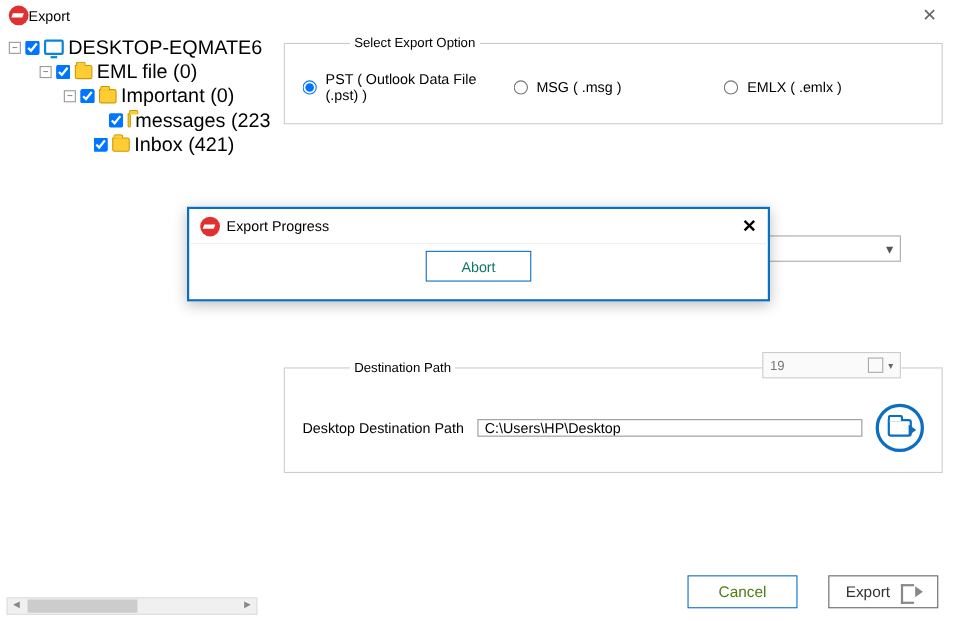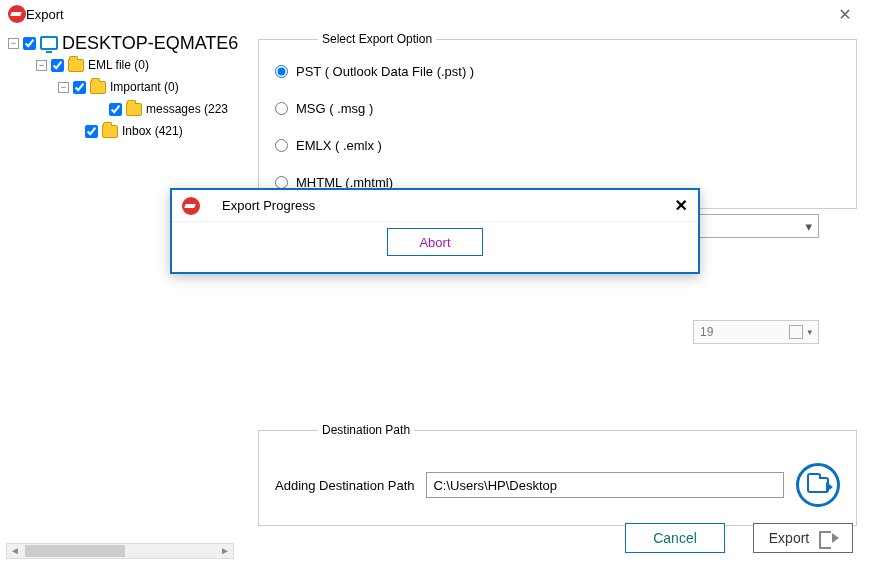--- a/index.html
+++ b/index.html
@@ -15,74 +15,74 @@
 .main { display: flex; height: 510px; }
 .tree-pane { width: 250px; padding: 4px 4px 4px 8px; overflow: hidden; }
 .right-pane { flex: 1; padding: 4px 16px 8px 8px; }
 
 
 .tree { line-height: 22px; }
 .tree-row { display: flex; align-items: center; white-space: nowrap; }
 .tree-row .toggle { width: 11px; height: 11px; border: 1px solid #999; font-size: 9px; line-height: 9px; text-align: center; margin-right: 4px; cursor: pointer; color: #555; }
 .tree-row .pad { display:inline-block; width:11px; margin-right:4px; }
 .tree-row input[type=checkbox] { margin: 0 4px 0 0; }
-.tree-row .label { font-size: 12px; }
+.tree-row .label { font-size: 18px; }
 .tree-row .label.root { font-size: 18px; }
 .indent1 { margin-left: 28px; }
 .indent2 { margin-left: 50px; }
 .indent3 { margin-left: 86px; }
 .indent2b { margin-left: 62px; }
 
 
 .folder-icon { width: 16px; height: 13px; background: #ffcc33; border: 1px solid #cc9900; border-radius: 0 2px 2px 2px; margin-right: 4px; position: relative; }
 .folder-icon::before { content:""; position:absolute; top:-4px; left:0; width:7px; height:3px; background:#ffcc33; border:1px solid #cc9900; border-bottom:none; border-radius:2px 2px 0 0; }
 .monitor-icon { width:18px; height:14px; border:2px solid #0a84d6; border-radius:2px; margin-right:4px; position:relative; }
 .monitor-icon::after { content:""; position:absolute; bottom:-5px; left:4px; width:6px; height:2px; background:#0a84d6; }
 
 
 fieldset { border: 1px solid #ccc; margin: 0 0 14px 0; padding: 12px 16px 18px 16px; }
 legend { font-size: 12px; padding: 0 4px; margin-left: 43px; }
 
-.radio-grid { display: grid; grid-template-columns: 1fr; row-gap: 22px; column-gap: 10px; margin-top: 6px; }
+.radio-grid { display: grid; grid-template-columns: 1fr 1fr 1fr; row-gap: 22px; column-gap: 10px; margin-top: 6px; }
 .radio-item { display: flex; align-items: center; font-size: 13px; cursor: pointer; }
 .radio-item input { margin: 0 8px 0 0; }
 
 .destrow { display:flex; align-items:center; gap:12px; margin-top:14px;}
 .destrow label { font-size:13px; }
-.destrow input[type=text] { flex:1; height:26px; border:1px solid #999; padding:0 6px; font-size:13px; }
+.destrow input[type=text] { flex:1; height:16px; border:1px solid #999; padding:0 6px; font-size:13px; }
 .browse-btn { width:44px; height:44px; border:3px solid #0a6fc2; border-radius:50%; display:flex; align-items:center; justify-content:center; cursor:pointer; }
 .browse-btn .inner-folder { width:22px; height:16px; background:#fff; border:2px solid #0a6fc2; border-radius:0 3px 3px 3px; position:relative; }
 .browse-btn .inner-folder::before { content:""; position:absolute; top:-6px; left:-2px; width:10px; height:4px; border:2px solid #0a6fc2; border-bottom:none; border-radius:3px 3px 0 0; background:#fff; }
 .browse-btn .inner-folder::after { content:""; position:absolute; right:-6px; top:3px; width:0; height:0; border-top:5px solid transparent; border-bottom:5px solid transparent; border-left:7px solid #0a6fc2; }
 
 
 .peek-select { position:absolute; right:54px; top:214px; width:260px; height:24px; border:1px solid #aaa; background:#fff; display:flex; align-items:center; justify-content:flex-end; padding-right:6px; color:#555; }
 .peek-date { position:absolute; right:54px; top:320px; width:126px; height:24px; border:1px solid #ccc; background:#fafafa; display:flex; align-items:center; padding:0 6px; color:#777; font-size:12px; }
 .peek-date .cal { margin-left:auto; width:14px; height:14px; border:1px solid #aaa; }
 .peek-date .dd { margin-left:4px; font-size:9px; color:#666; }
 
 
 .footer { position:absolute; bottom:12px; right:20px; display:flex; gap:28px; }
-.btn { height:30px; min-width:100px; display:flex; align-items:center; justify-content:center; gap:10px; border:1px solid #0a6fc2; background:#fff; color:#0f766e; font-size:14px; cursor:pointer; }
+.btn { height:30px; min-width:100px; display:flex; align-items:center; justify-content:center; gap:10px; border:1px solid #0a6fc2; background:#fff; color:#4d7c0f; font-size:14px; cursor:pointer; }
 .btn.export { border-color:#666; color:#333; }
 .exit-icon { width:18px; height:14px; position:relative; }
 .exit-icon::before { content:""; position:absolute; left:0; top:0; width:10px; height:14px; border:2px solid #888; border-right:none; }
 .exit-icon::after { content:""; position:absolute; right:-2px; top:2px; width:0; height:0; border-top:5px solid transparent; border-bottom:5px solid transparent; border-left:7px solid #888; }
 
 
 .modal { position:absolute; left:170px; top:188px; width:530px; border:2px solid #0a6fc2; background:#fff; box-shadow:0 3px 12px rgba(0,0,0,0.25); }
 .modal-title { height:32px; display:flex; align-items:center; padding:0 10px; border-bottom:1px solid #eee; }
-.modal-title .t { font-size:13px; margin-left:22px; }
+.modal-title .t { font-size:13px; margin-left:6px; }
 .modal-title .x { margin-left:auto; font-size:16px; cursor:pointer; font-weight:bold; }
 .modal-body { padding:18px 20px 20px 20px; }
 .modal-body .msg { font-size:13px; margin-bottom:22px; }
 .progress { height:18px; border:1px solid #aaa; background:linear-gradient(#eee,#ddd); position:relative; }
 .progress .fill { position:absolute; left:0; top:0; bottom:0; width:4.5%; background:#12b000; }
 .modal-foot { text-align:center; padding:6px 0 16px 0; }
-.btn-abort { height:28px; width:96px; border:1px solid #0a6fc2; background:#fff; color:#a21caf; cursor:pointer; font-size:13px; }
+.btn-abort { height:28px; width:96px; border:1px solid #0a6fc2; background:#fff; color:#0f766e; cursor:pointer; font-size:13px; }
 
 
 .hscroll { position:absolute; left:6px; bottom:6px; width:228px; height:16px; background:#f0f0f0; border:1px solid #ddd; display:flex; align-items:center; }
 .hscroll .arrow { width:16px; height:14px; text-align:center; color:#888; font-size:10px; line-height:14px; cursor:pointer; }
 .hscroll .thumb { width:100px; height:12px; background:#ccc; margin-left:2px; }
 
 .app-logo { width:18px; height:18px; background:#e03030; border-radius:50%; position:relative; }
 .app-logo::after { content:""; position:absolute; left:3px; top:7px; width:10px; height:4px; background:#fff; transform:skewX(-20deg); }
 </style>
 </head>
@@ -141,33 +141,29 @@
             <span>PST ( Outlook Data File (.pst) )</span>
           </label>
         <label class="radio-item">
             <input type="radio" name="fmt" style="">
             <span>MSG  ( .msg )</span>
           </label>
         <label class="radio-item">
             <input type="radio" name="fmt" style="">
             <span>EMLX  ( .emlx )</span>
           </label>
-        <label class="radio-item">
-            <input type="radio" name="fmt" style="">
-            <span>MHTML  (.mhtml)</span>
-          </label>
       </div>
     </fieldset>
 
     <div style="height:200px"></div>
 
     <fieldset>
       <legend>Destination Path</legend>
       <div class="destrow">
-        <label>Adding Destination Path</label>
+        <label>Desktop Destination Path</label>
         <input type="text" value="C:\Users\HP\Desktop" style="">
         <div class="browse-btn">
           <div class="inner-folder"></div>
         </div>
       </div>
     </fieldset>
   </div>
 </div>
 
 <div class="peek-select">

